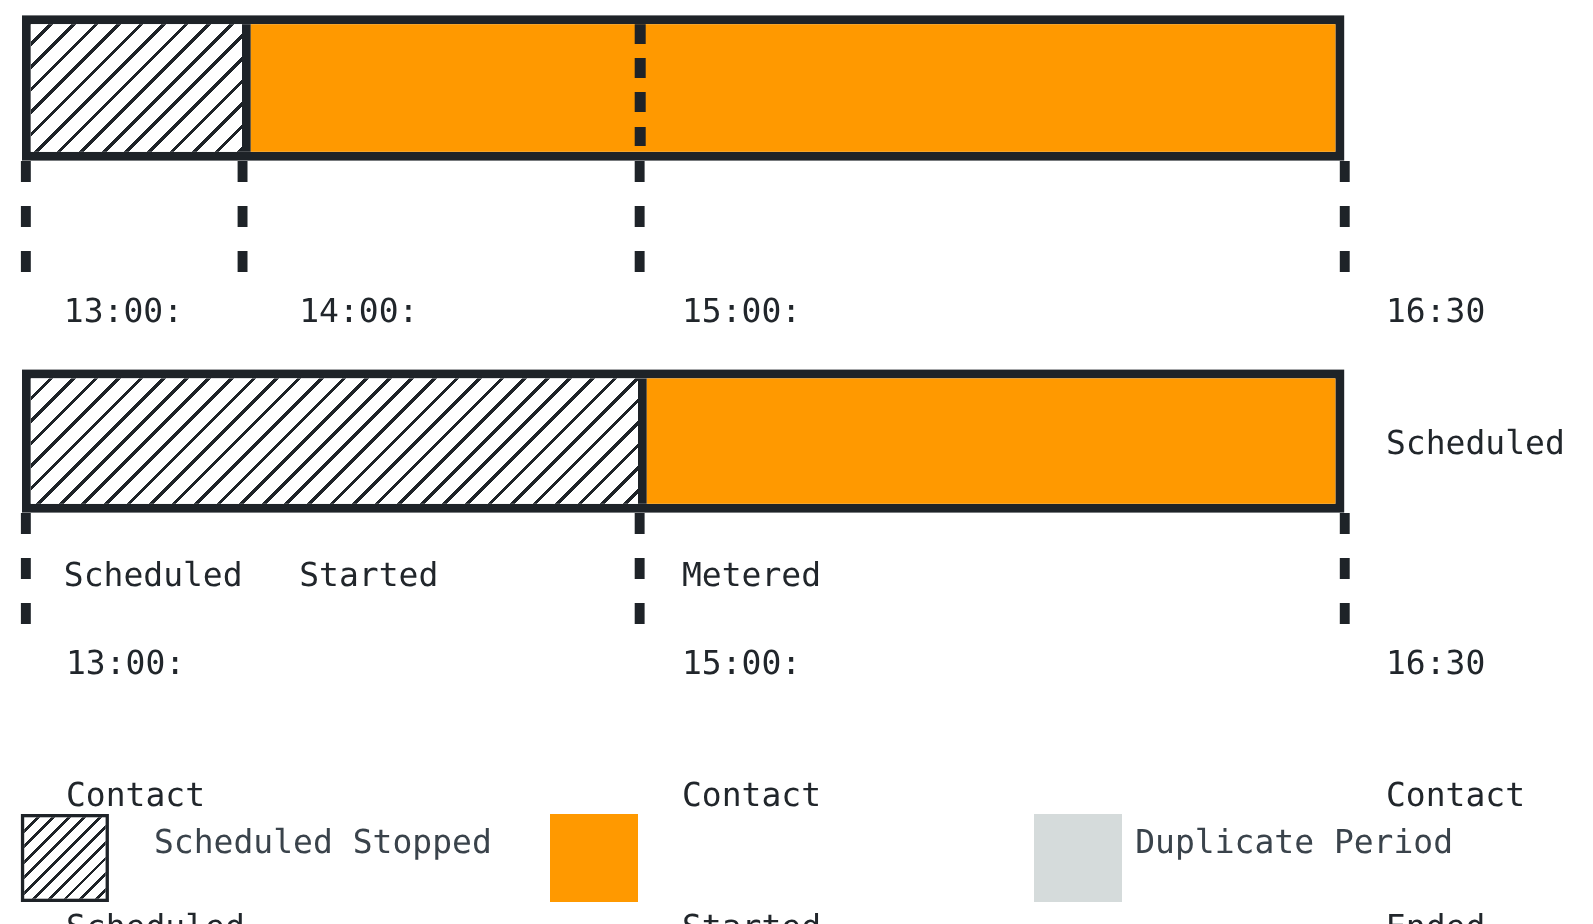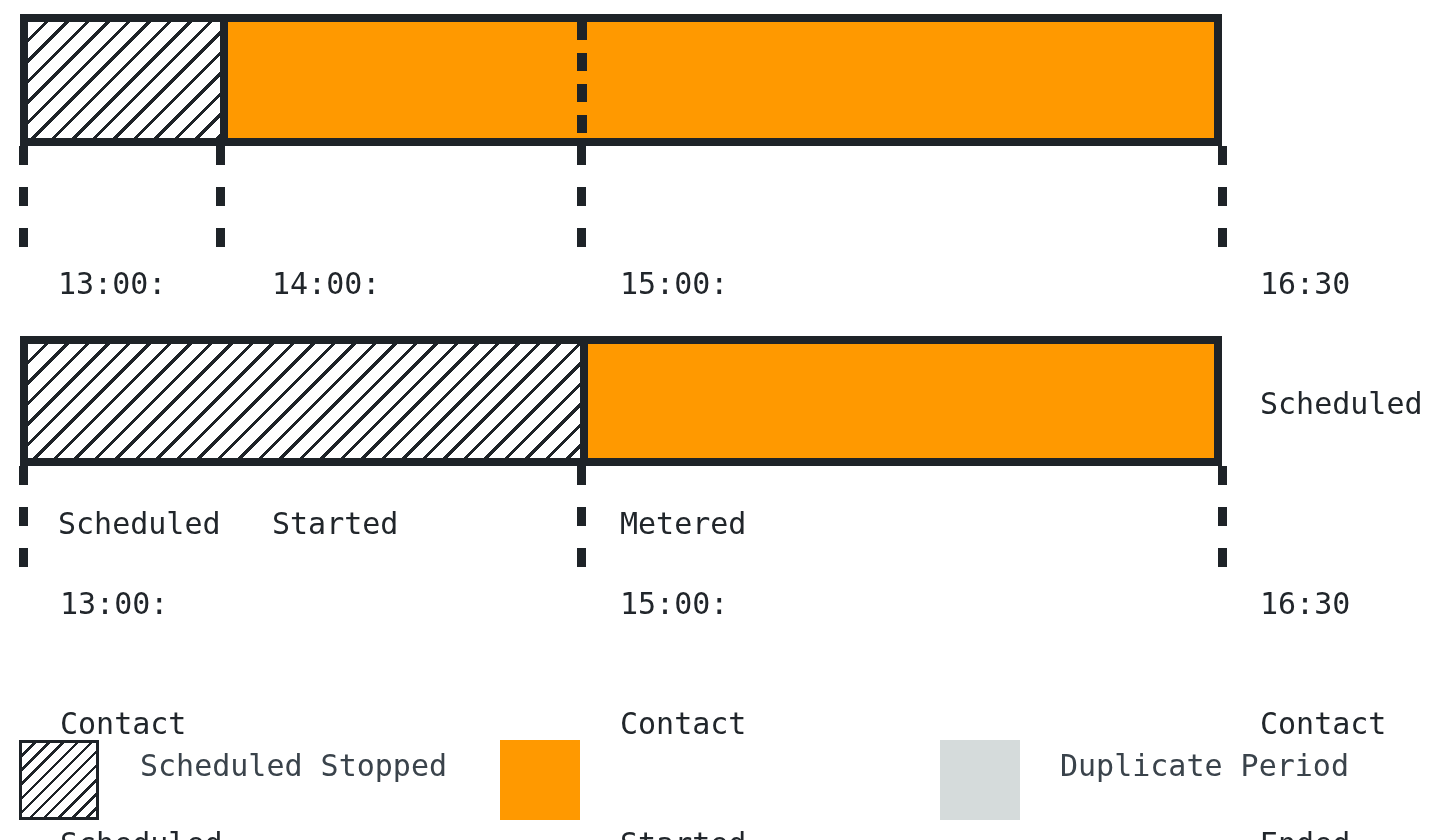--- a/index.html
+++ b/index.html
@@ -157,15 +157,15 @@
     <div>Contact</div>
     <div>Ended</div>
   </div>
 
   <div class="legend-swatch swatch-hatch" style="left:19px"></div>
   <div class="legend-label" style="left:140px">Scheduled Stopped</div>
 
   <div class="legend-swatch swatch-orange" style="left:500px"></div>
 
   <div class="legend-swatch swatch-gray" style="left:940px"></div>
-  <div class="legend-label" style="left:1060px">Duplicate Period</div>
+  <div class="legend-label" style="left:1032px">Duplicate Period</div>
 
 </div>
 
 </body></html>

